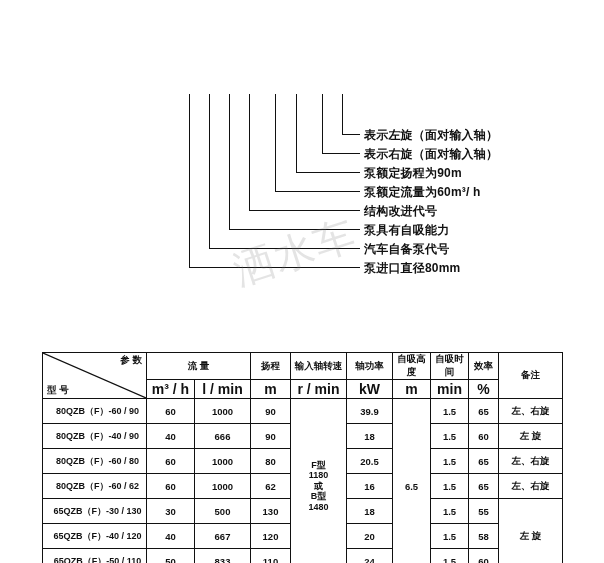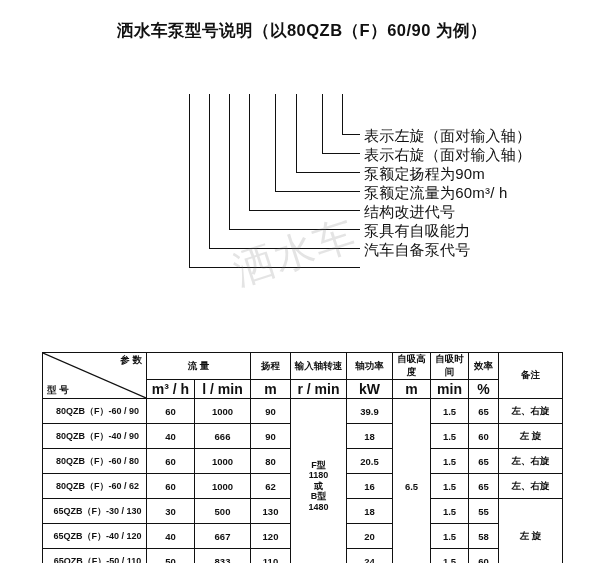--- a/index.html
+++ b/index.html
@@ -36,22 +36,22 @@
 
   
   .diagram{
     position:absolute;
     top:92px;left:0;width:604px;height:200px;
   }
   .vline{position:absolute;width:1px;background:#111;}
   .hline{position:absolute;height:1px;background:#111;}
   .leg{
     position:absolute;
-    font-size:15px;
-    font-weight:normal;
+    font-size:12px;
+    font-weight:bold;
     white-space:nowrap;
     letter-spacing:0.2px;
   }
 
   
   .watermark{
     position:absolute;
     left:232px;top:225px;
     font-size:40px;
     color:rgba(120,120,120,0.20);
@@ -112,21 +112,20 @@
   }
   .rowlabel{font-size:9px;white-space:nowrap;padding-left:6px;}
   .multi{line-height:1.15;font-size:9px;}
   .note{font-size:9.5px;white-space:nowrap;}
 </style>
 </head>
 <body>
 
 <div class="page">
 
-  <div class="title">洒水车泵型号说明（以80QZB（F）60/90 为例）</div>
 
 
   <div class="diagram">
 
     <div class="vline" style="left:189px;top:2px;height:174px;"></div>
     <div class="vline" style="left:209px;top:2px;height:155px;"></div>
     <div class="vline" style="left:229px;top:2px;height:136px;"></div>
     <div class="vline" style="left:249px;top:2px;height:117px;"></div>
     <div class="vline" style="left:275px;top:2px;height:98px;"></div>
     <div class="vline" style="left:296px;top:2px;height:79px;"></div>
@@ -142,20 +141,21 @@
     <div class="hline" style="left:209px;top:156px;width:151px;"></div>
     <div class="hline" style="left:189px;top:175px;width:171px;"></div>
 
     <div class="leg" style="left:364px;top:35px;">表示左旋（面对输入轴）</div>
     <div class="leg" style="left:364px;top:54px;">表示右旋（面对输入轴）</div>
     <div class="leg" style="left:364px;top:73px;">泵额定扬程为90m</div>
     <div class="leg" style="left:364px;top:92px;">泵额定流量为60m³/ h</div>
     <div class="leg" style="left:364px;top:111px;">结构改进代号</div>
     <div class="leg" style="left:364px;top:130px;">泵具有自吸能力</div>
     <div class="leg" style="left:364px;top:149px;">汽车自备泵代号</div>
+    <div class="leg" style="left:364px;top:168px;">泵进口直径80mm</div>
   </div>
 
   <div class="watermark">洒水车</div>
 
 
   <div class="tbl-wrap">
     <table>
       <colgroup>
         <col style="width:104px">
         <col style="width:48px">

